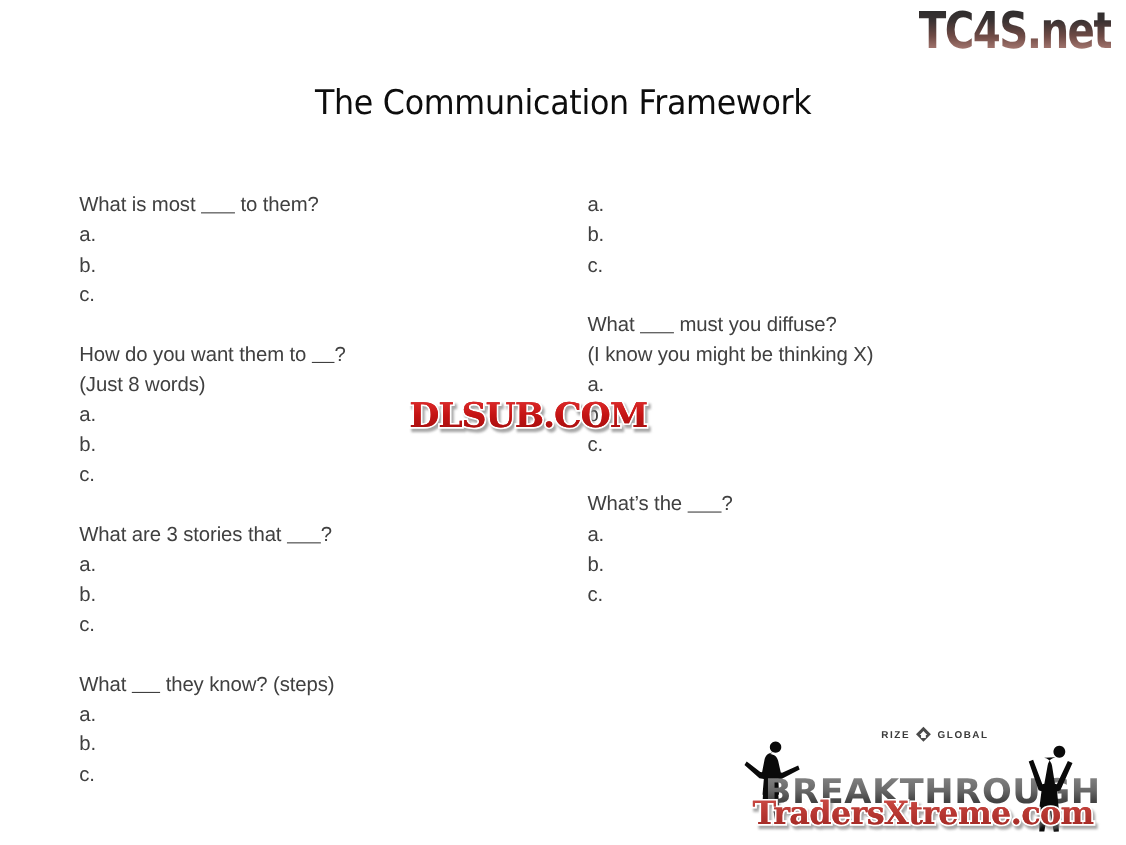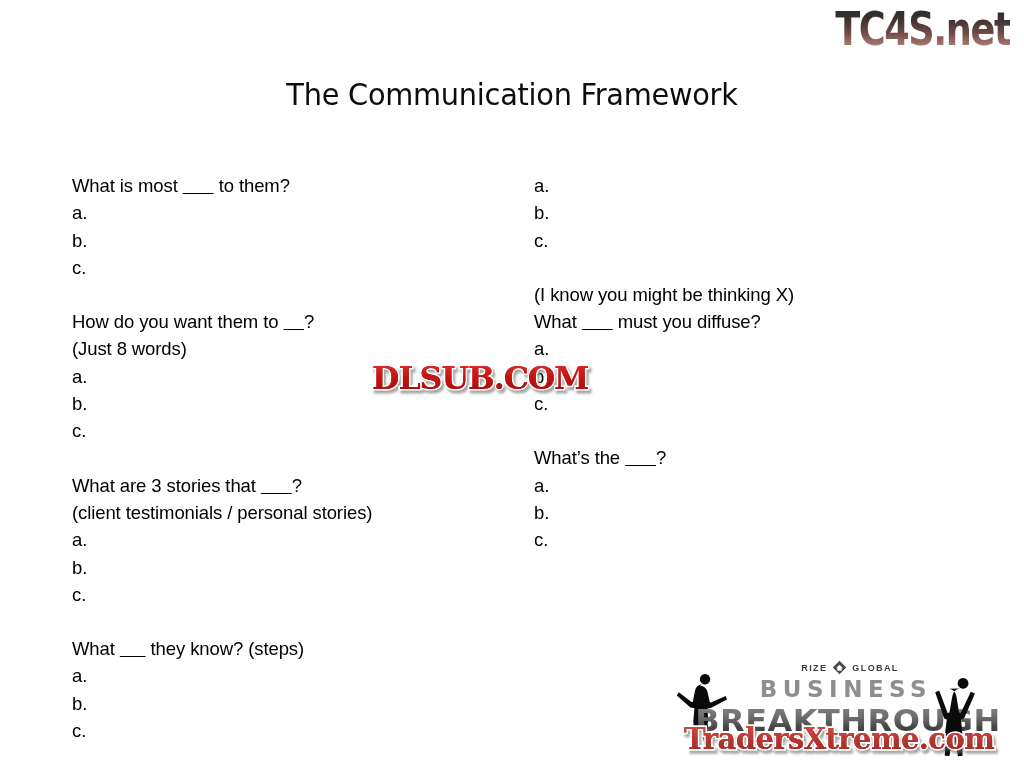--- a/index.html
+++ b/index.html
@@ -79,21 +79,21 @@
     color: #0d0d0d;
     transform: scaleX(0.93);
   }
 
   
   .col {
     position: absolute;
     top: 172px;
     font-size: 18.5px;
     line-height: 27.3px;
-    color: #000000;
+    color: #404040;
     letter-spacing: -0.1px;
   }
   .col-left  { left: 72px;  width: 420px; }
   .col-right { left: 534px; width: 442px; }
 
   .q-block { margin-bottom: 0; }
   .q-gap   { height: 27px; }
 
   .q-line  { white-space: pre-wrap; }
   .blank   { text-decoration: underline; letter-spacing: 0px; }
@@ -257,21 +257,20 @@
       <div class="q-line"><span>How do you want them to </span><span class="blank">&nbsp;&nbsp;&nbsp;&nbsp;</span><span>?</span></div>
       <div class="q-line">(Just 8 words)</div>
       <div class="opt">a.</div>
       <div class="opt">b.</div>
       <div class="opt">c.</div>
     </div>
     <div class="q-gap"></div>
 
     <div class="q-block">
       <div class="q-line"><span>What are 3 stories that </span><span class="blank">&nbsp;&nbsp;&nbsp;&nbsp;&nbsp;&nbsp;</span><span>?</span></div>
-      <div class="q-line">(client testimonials / personal stories)</div>
       <div class="opt">a.</div>
       <div class="opt">b.</div>
       <div class="opt">c.</div>
     </div>
     <div class="q-gap"></div>
 
     <div class="q-block">
       <div class="q-line"><span>What </span><span class="blank">&nbsp;&nbsp;&nbsp;&nbsp;&nbsp;</span><span> they know? (steps)</span></div>
       <div class="opt">a.</div>
       <div class="opt">b.</div>
@@ -283,22 +282,22 @@
   <div class="col col-right">
 
     <div class="q-block">
       <div class="opt">a.</div>
       <div class="opt">b.</div>
       <div class="opt">c.</div>
     </div>
     <div class="q-gap"></div>
 
     <div class="q-block">
+      <div class="q-line"><span>What </span><span class="blank">&nbsp;&nbsp;&nbsp;&nbsp;&nbsp;&nbsp;</span><span> must you diffuse?</span></div>
       <div class="q-line">(I know you might be thinking X)</div>
-      <div class="q-line"><span>What </span><span class="blank">&nbsp;&nbsp;&nbsp;&nbsp;&nbsp;&nbsp;</span><span> must you diffuse?</span></div>
       <div class="opt">a.</div>
       <div class="opt">b.</div>
       <div class="opt">c.</div>
     </div>
     <div class="q-gap"></div>
 
     <div class="q-block">
       <div class="q-line"><span>What’s the </span><span class="blank">&nbsp;&nbsp;&nbsp;&nbsp;&nbsp;&nbsp;</span><span>?</span></div>
       <div class="opt">a.</div>
       <div class="opt">b.</div>
@@ -325,21 +324,20 @@
 
     <div class="rize-line">
       <span>RIZE</span>
       <svg class="rize-diamond" viewBox="0 0 20 20">
         <path d="M10 1 L19 10 L10 19 L1 10 Z" fill="#4a4a4a"></path>
         <path d="M10 6.2 L14.6 11 L12.9 11 L12.9 14.4 L7.1 14.4 L7.1 11 L5.4 11 Z" fill="#ffffff"></path>
       </svg>
       <span>GLOBAL</span>
     </div>
 
-    <div class="business-line">BUSINESS</div>
     <div class="breakthrough-line">BREAKTHROUGH</div>
 
     <svg class="sil sil-right" viewBox="0 0 58 94">
       <path d="M29 14 a5.4 5.4 0 1 0 0.1 0 Z
                M25.6 24.4 c-4.2 0.8 -6.4 3.4 -7.2 7.4
                l-3.0 16.6 -1.8 0.6 -8.4 -22.4 -4.0 1.6 9.0 26.2
                l2.6 1.0 -2.2 17.0 0.6 0.4 -0.4 19.0 4.6 0.2 3.2 -18.2 1.8 0
                3.6 18.4 4.6 -0.4 -0.8 -18.8 0.8 -0.6 -1.6 -16.8 3.0 -1.2
                11.0 -24.8 -4.2 -1.8 -10.0 21.2 -1.8 -0.6 -2.6 -16.2
                c-0.8 -4.0 -3.0 -6.6 -7.2 -7.4 Z"></path>

